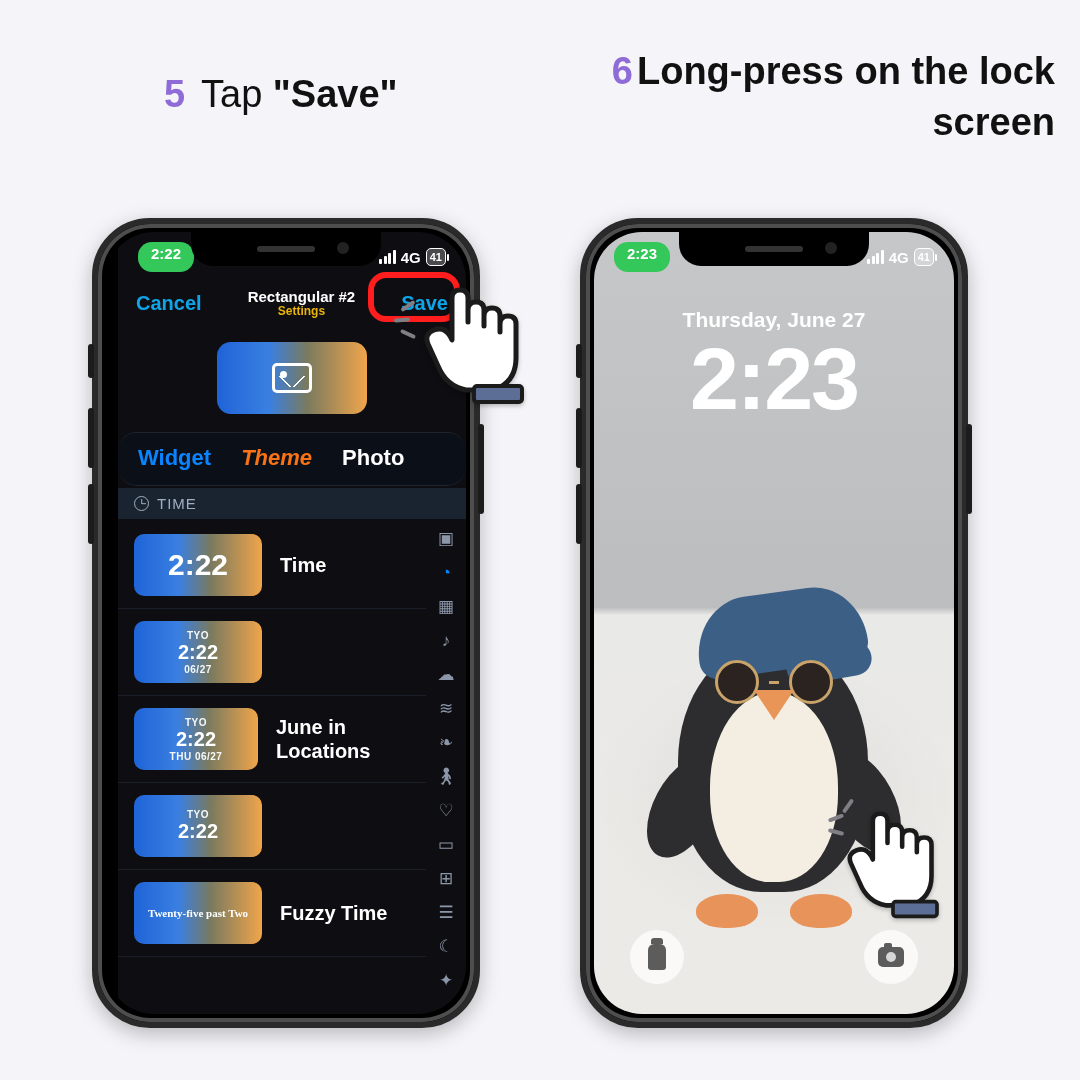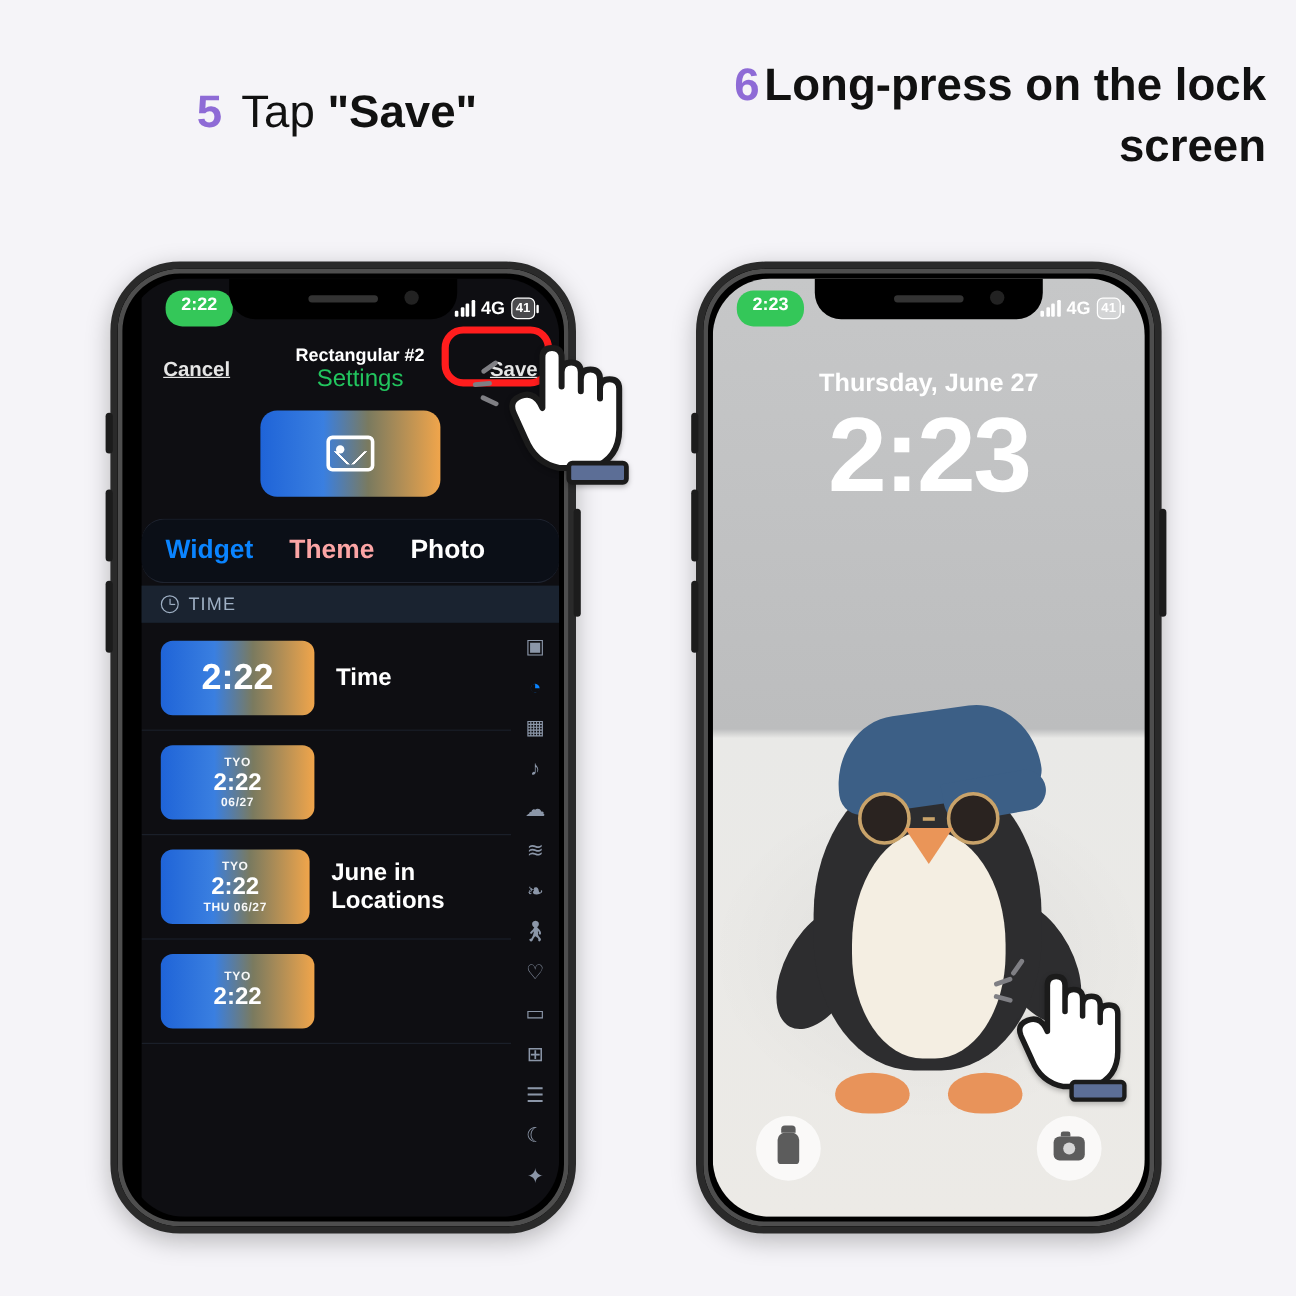--- a/index.html
+++ b/index.html
@@ -93,25 +93,25 @@
   #phone-right .status-right, #phone-right .statusbar{color:#fff;}
 
   
   .app-dark{ position:absolute; inset:0; background:#0e0e12;margin-left:12px;}
 
   .navbar{
     position:absolute; top:46px; left:0; right:0;
     display:flex; align-items:center; justify-content:space-between;
     padding:10px 18px;
   }
-  .nav-cancel,.nav-save{ color:#e5e5e5; font-size:17px; font-weight:600;text-decoration:underline;}
+  .nav-cancel,.nav-save{ color:#0ea5e9; font-size:20px; font-weight:600;}
   .nav-save{ font-weight:800;}
   .nav-title{ text-align:center; line-height:1.15;}
   .nav-title .t1{color:#fff;font-size:15px;font-weight:700;display:block;}
-  .nav-title .t2{color:#22c55e;font-size:20px;font-weight:400;display:block;}
+  .nav-title .t2{color:#eab308;font-size:12px;font-weight:700;display:block;}
 
   .save-highlight{
     position:absolute; top:40px; right:6px;
     width:92px; height:50px;
     border:6px solid #ff1d1d; border-radius:18px;
     z-index:60;
   }
 
   .preview-card{
     position:absolute; top:110px; left:50%; transform:translateX(-50%);
@@ -128,21 +128,21 @@
   }
 
   .seg-tabs{
     position:absolute; top:200px; left:0; right:0;
     display:flex; gap:30px; padding:12px 20px 14px 20px;
     border-top:1px solid #1f2430; border-bottom:1px solid #1f2430;
     background:#0b0f17;
     font-size:22px; font-weight:800;border-radius:19px;
   }
   .seg-tabs span:nth-child(1){color:#0a84ff;}
-  .seg-tabs span:nth-child(2){color:#fca5a5;}
+  .seg-tabs span:nth-child(2){color:#f97316;font-style:italic;}
   .seg-tabs span:nth-child(3){color:#ffffff;}
 
   .section-hdr{
     position:absolute; top:256px; left:0; right:0;
     background:#1a2330; color:#9fb0c4;
     font-size:15px; letter-spacing:1px;
     padding:7px 16px; display:flex; gap:8px; align-items:center;
   }
   .clock-ico{width:15px;height:15px;border:1.6px solid #9fb0c4;border-radius:50%;position:relative;}
   .clock-ico::before{content:"";position:absolute;left:50%;top:50%;width:1.6px;height:5px;background:#9fb0c4;transform-origin:bottom;transform:translate(-50%,-100%);}
@@ -310,20 +310,26 @@
             <span class="sm">THU 06/27</span>
           </div>
           <div class="wlabel">June in Locations</div>
         </div>
         <div class="wrow">
           <div class="thumb">
             <span class="sm">TYO</span>
             <span class="md">2:22</span>
           </div>
         </div>
+        <div class="wrow">
+          <div class="thumb fuzzy">
+              <span>Twenty-five past Two</span>
+            </div>
+          <div class="wlabel">Fuzzy Time</div>
+        </div>
       </div>
 
       <div class="cat-rail">
         <span>▣</span>
         <span class="active">◔</span>
         <span>▦</span>
         <span>♪</span>
         <span>☁</span>
         <span>≋</span>
         <span>❧</span>

